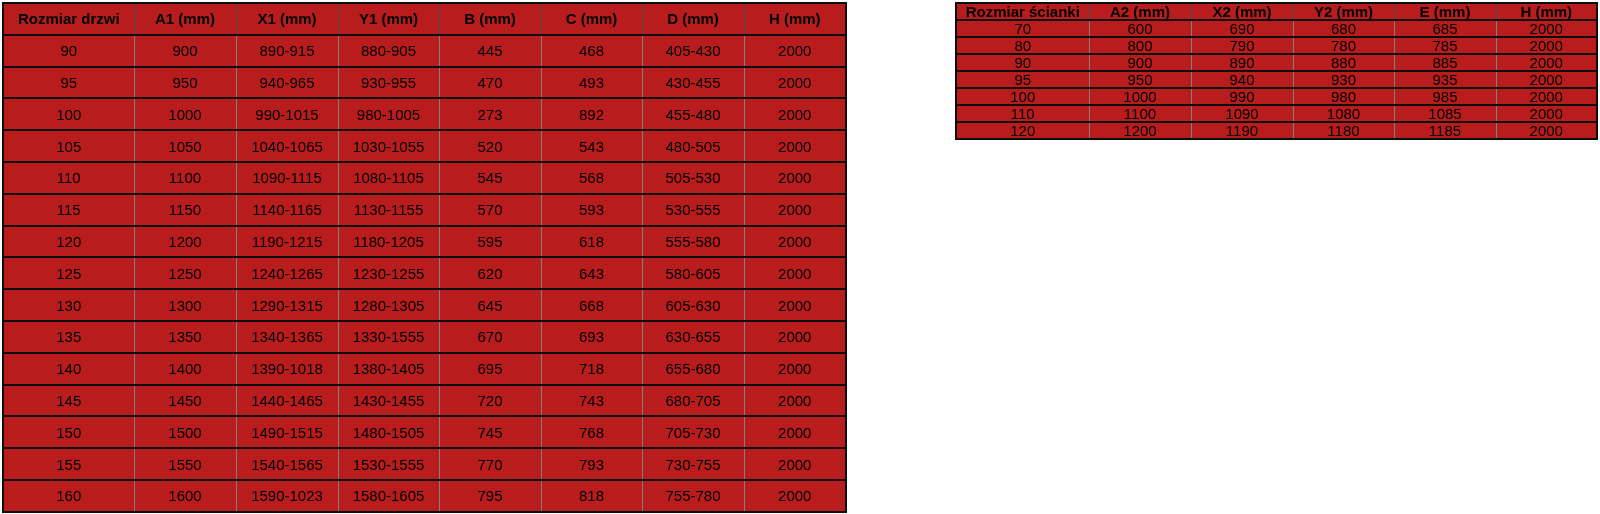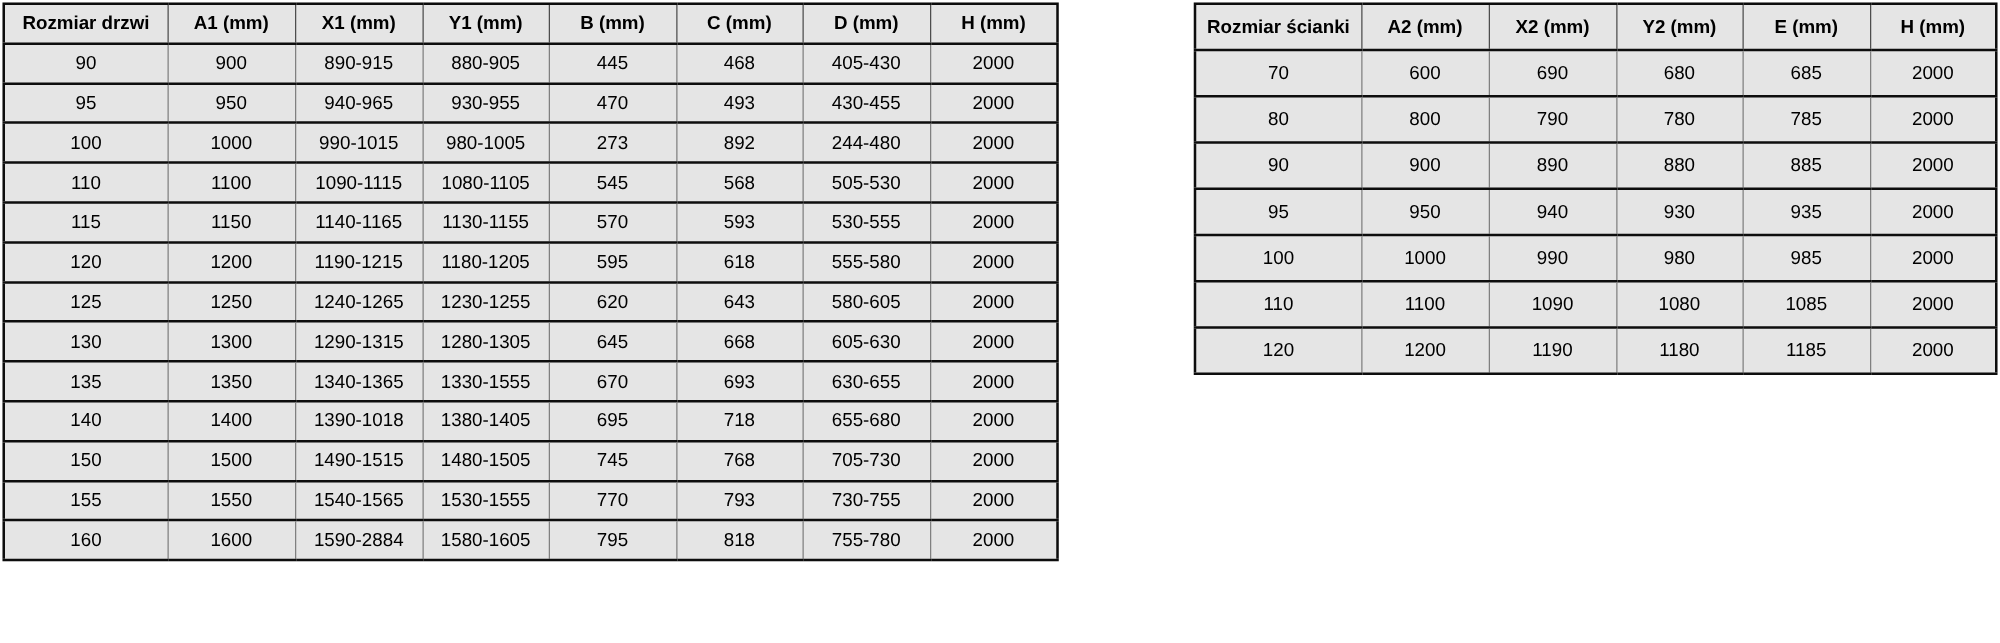--- a/index.html
+++ b/index.html
@@ -13,21 +13,21 @@
     height: 514px;
     font-family: "Liberation Sans", sans-serif;
     color: #000000;
     overflow: hidden;
   }
   table.dim-table {
     position: absolute;
     top: 2px;
     border-collapse: collapse;
     table-layout: fixed;
-    background: #e5e5e5;
+    background: #b91c1c;
   }
   table.dim-table.left-table  { left: 2px;   width: 843px; }
   table.dim-table.right-table { left: 955px; width: 641px; }
 
   table.dim-table th,
   table.dim-table td {
     padding: 0;
     text-align: center;
     vertical-align: middle;
     font-size: 15px;
@@ -38,21 +38,21 @@
     border-right: 1px solid #808080;
     border-top: 2px solid #0d0d0d;
     border-bottom: 2px solid #0d0d0d;
   }
   table.dim-table th {
     font-weight: bold;
     border-left-color: #4d4d4d;
     border-right-color: #4d4d4d;
   }
   table.dim-table tr { height: 31.8px; }
-  table.dim-table.right-table tr { height: 37px; }
+  table.dim-table.right-table tr { height: 17px; }
 
   
   table.dim-table { border: 2px solid #0d0d0d; }
 </style>
 </head>
 <body>
 
 <table class="dim-table left-table">
   <colgroup>
     <col style="width:131px">
@@ -97,21 +97,31 @@
         <td>430-455</td>
         <td>2000</td>
       </tr>
       <tr>
         <td>100</td>
         <td>1000</td>
         <td>990-1015</td>
         <td>980-1005</td>
         <td>273</td>
         <td>892</td>
-        <td>244-480</td>
+        <td>455-480</td>
+        <td>2000</td>
+      </tr>
+      <tr>
+        <td>105</td>
+        <td>1050</td>
+        <td>1040-1065</td>
+        <td>1030-1055</td>
+        <td>520</td>
+        <td>543</td>
+        <td>480-505</td>
         <td>2000</td>
       </tr>
       <tr>
         <td>110</td>
         <td>1100</td>
         <td>1090-1115</td>
         <td>1080-1105</td>
         <td>545</td>
         <td>568</td>
         <td>505-530</td>
@@ -171,20 +181,30 @@
         <td>140</td>
         <td>1400</td>
         <td>1390-1018</td>
         <td>1380-1405</td>
         <td>695</td>
         <td>718</td>
         <td>655-680</td>
         <td>2000</td>
       </tr>
       <tr>
+        <td>145</td>
+        <td>1450</td>
+        <td>1440-1465</td>
+        <td>1430-1455</td>
+        <td>720</td>
+        <td>743</td>
+        <td>680-705</td>
+        <td>2000</td>
+      </tr>
+      <tr>
         <td>150</td>
         <td>1500</td>
         <td>1490-1515</td>
         <td>1480-1505</td>
         <td>745</td>
         <td>768</td>
         <td>705-730</td>
         <td>2000</td>
       </tr>
       <tr>
@@ -193,21 +213,21 @@
         <td>1540-1565</td>
         <td>1530-1555</td>
         <td>770</td>
         <td>793</td>
         <td>730-755</td>
         <td>2000</td>
       </tr>
       <tr>
         <td>160</td>
         <td>1600</td>
-        <td>1590-2884</td>
+        <td>1590-1023</td>
         <td>1580-1605</td>
         <td>795</td>
         <td>818</td>
         <td>755-780</td>
         <td>2000</td>
       </tr>
     </tbody>
   </table>
 
 <table class="dim-table right-table">

